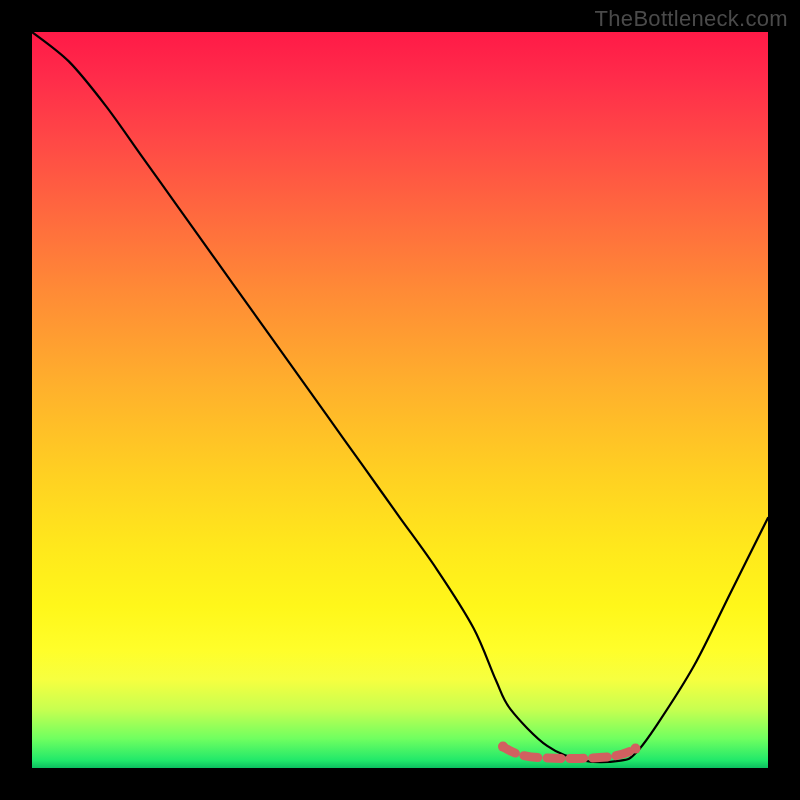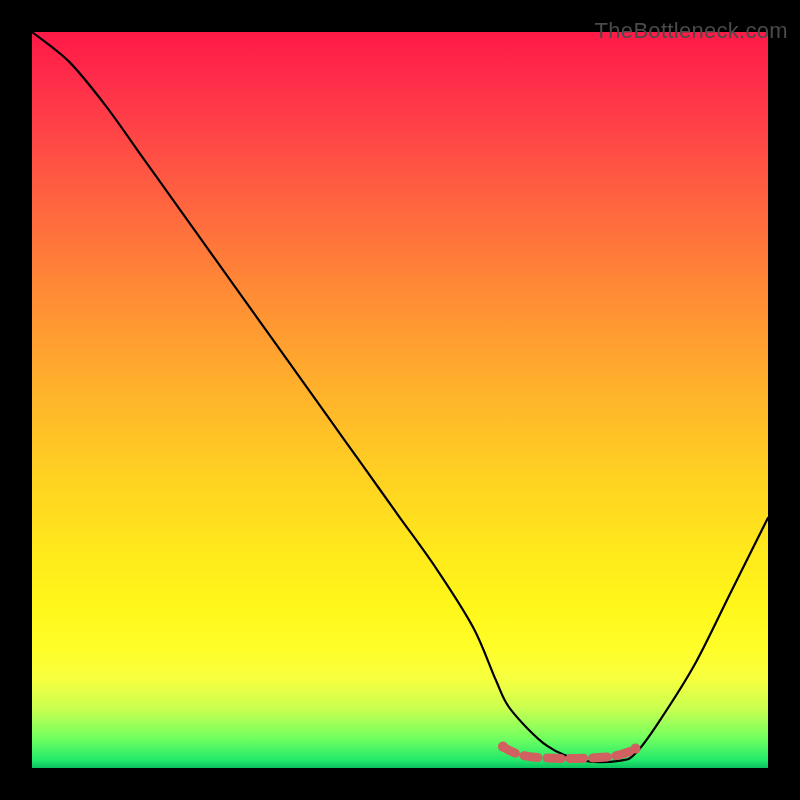--- a/index.html
+++ b/index.html
@@ -13,21 +13,20 @@
   }
   .watermark {
     position: absolute;
     top: 6px;
     right: 12px;
     color: #4a4a4a;
     font-size: 22px;
     font-weight: 500;
     letter-spacing: 0.3px;
     z-index: 10;
-    margin-top: 12px;
   }
   .plot-area {
     position: absolute;
     left: 32px;
     top: 32px;
     width: 736px;
     height: 736px;
     overflow: hidden;
   }
   .gradient-bg {

